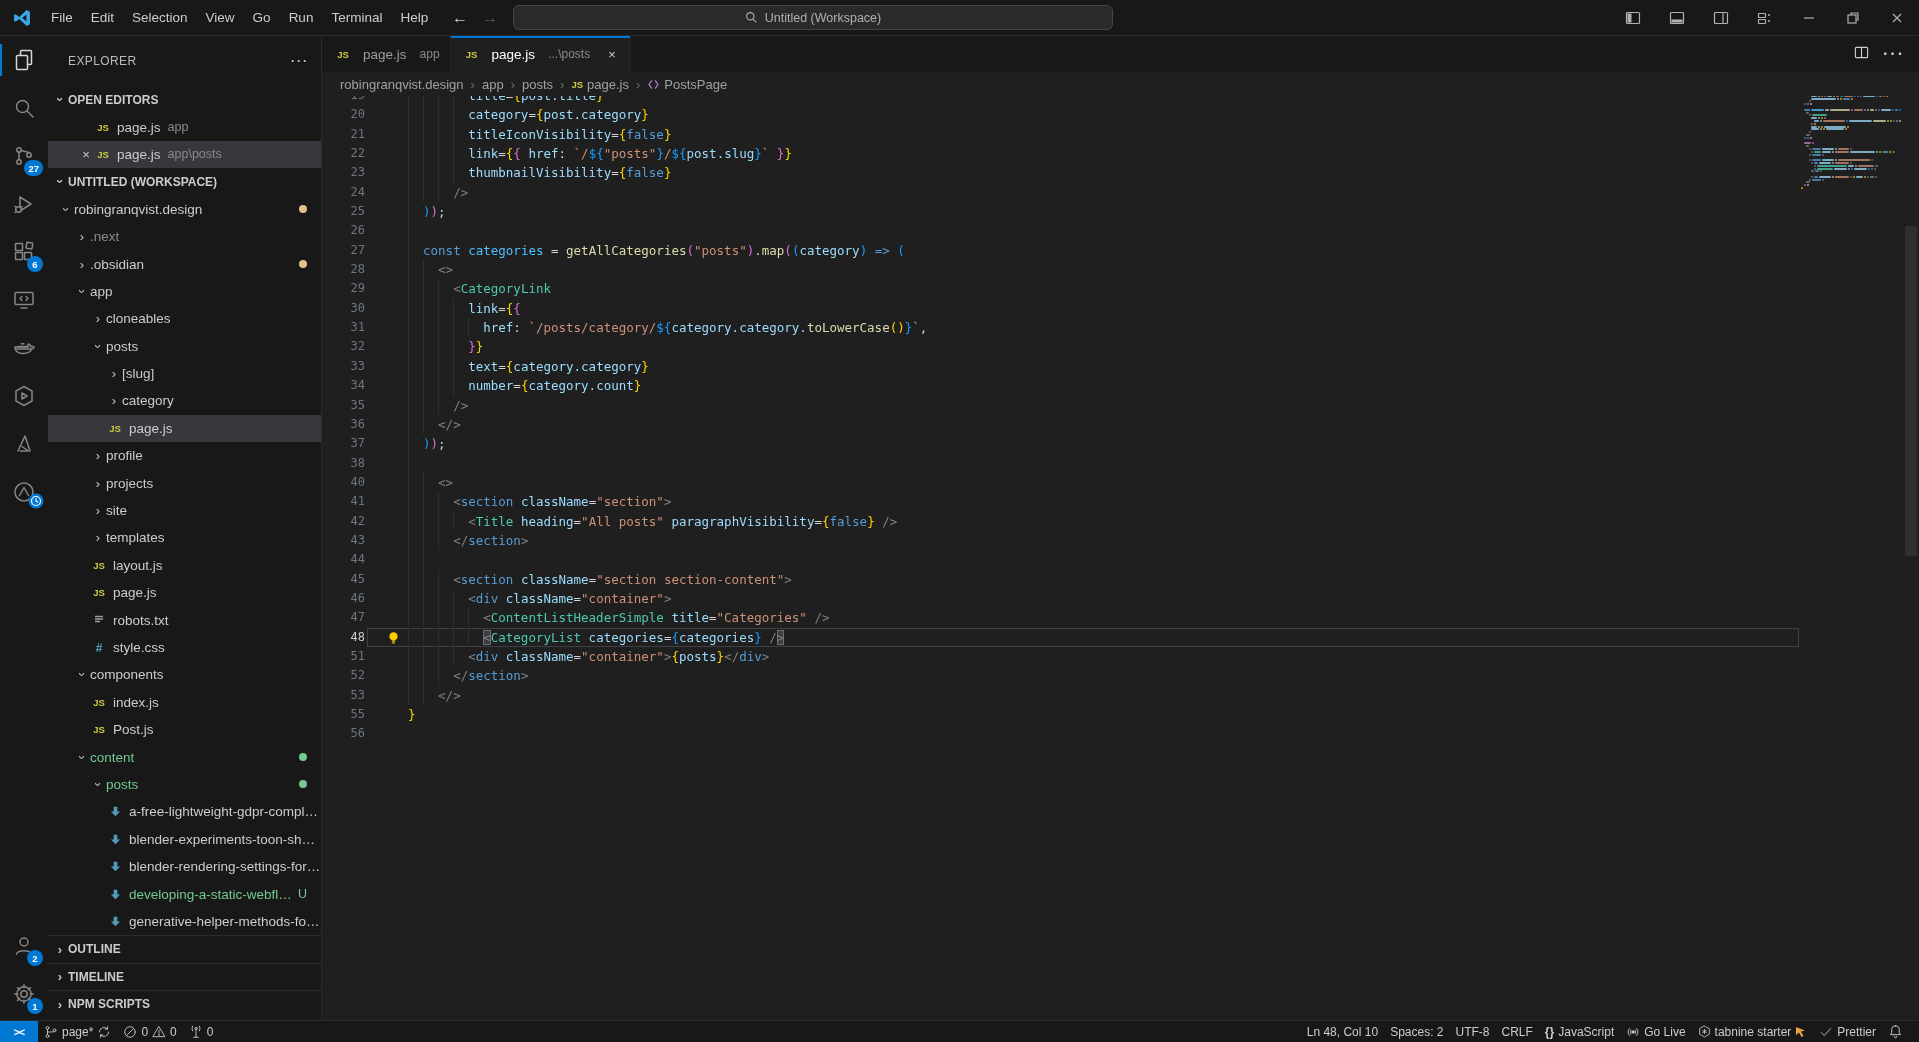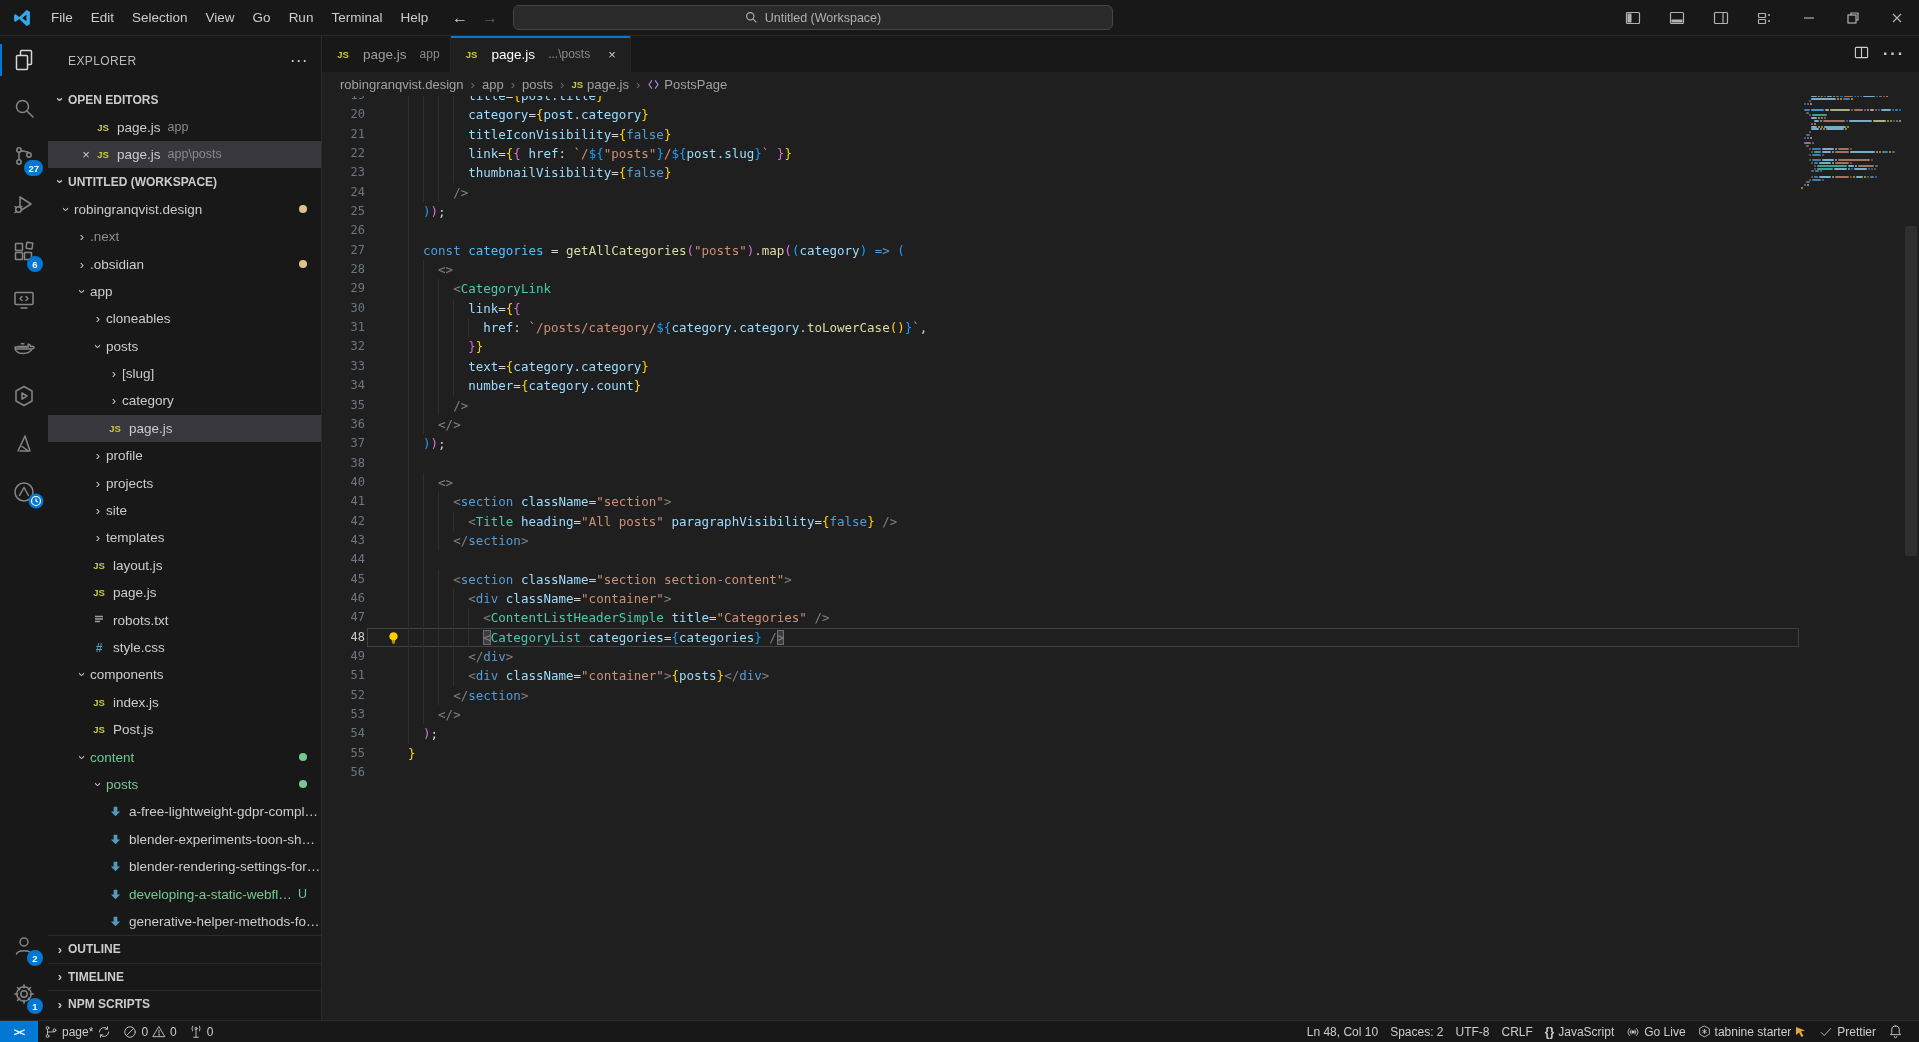--- a/index.html
+++ b/index.html
@@ -732,52 +732,38 @@
               <svg class="bulb-svg" width="13" height="13" viewBox="0 0 16 16">
                 <path d="M8 1.5a5 5 0 0 1 2.6 9.3c-.4.3-.6.7-.6 1.2H6c0-.5-.2-.9-.6-1.2A5 5 0 0 1 8 1.5z" fill="#ffcc00"></path>
                 <rect x="6" y="12.7" width="4" height="1.4" fill="#ffcc00"></rect>
                 <rect x="6.7" y="14.4" width="2.6" height="1.1" fill="#ffcc00"></rect>
               </svg>
             </span>
             <span class="ct"><span class="ind"></span><span class="ind"></span><span class="ind"></span><span class="ind"></span><span class="ind"></span><span class="tok-angbox">&lt;</span><span class="tok-cmp">CategoryList</span><span class="tok-pln"> </span><span class="tok-attr">categories</span><span class="tok-pln">=</span><span class="tok-b3">{</span><span class="tok-attr">categories</span><span class="tok-b3">}</span><span class="tok-pln"> </span><span class="tok-ang">/</span><span class="tok-angbox">&gt;</span></span>
           </span>
         </div>
         <div class="cl">
-          <span class="ln">49</span>
-          <span class="body">
-            <span class="gut"></span>
-            <span class="ct"><span class="ind"></span><span class="ind"></span><span class="ind"></span><span class="ind"></span><span class="tok-ang">&lt;/</span><span class="tok-tag">div</span><span class="tok-ang">&gt;</span></span>
-          </span>
-        </div>
-        <div class="cl">
           <span class="ln">51</span>
           <span class="body">
             <span class="gut"></span>
             <span class="ct"><span class="ind"></span><span class="ind"></span><span class="ind"></span><span class="ind"></span><span class="tok-ang">&lt;</span><span class="tok-tag">div</span><span class="tok-pln"> </span><span class="tok-attr">className</span><span class="tok-pln">=</span><span class="tok-str">"container"</span><span class="tok-ang">&gt;</span><span class="tok-b1">{</span><span class="tok-attr">posts</span><span class="tok-b1">}</span><span class="tok-ang">&lt;/</span><span class="tok-tag">div</span><span class="tok-ang">&gt;</span></span>
           </span>
         </div>
         <div class="cl">
           <span class="ln">52</span>
           <span class="body">
             <span class="gut"></span>
             <span class="ct"><span class="ind"></span><span class="ind"></span><span class="ind"></span><span class="tok-ang">&lt;/</span><span class="tok-tag">section</span><span class="tok-ang">&gt;</span></span>
           </span>
         </div>
         <div class="cl">
           <span class="ln">53</span>
           <span class="body">
             <span class="gut"></span>
             <span class="ct"><span class="ind"></span><span class="ind"></span><span class="tok-ang">&lt;/&gt;</span></span>
-          </span>
-        </div>
-        <div class="cl">
-          <span class="ln">54</span>
-          <span class="body">
-            <span class="gut"></span>
-            <span class="ct"><span class="ind"></span><span class="tok-b2">)</span><span class="tok-pln">;</span></span>
           </span>
         </div>
         <div class="cl">
           <span class="ln">55</span>
           <span class="body">
             <span class="gut"></span>
             <span class="ct"><span class="tok-b1">}</span></span>
           </span>
         </div>
         <div class="cl">

